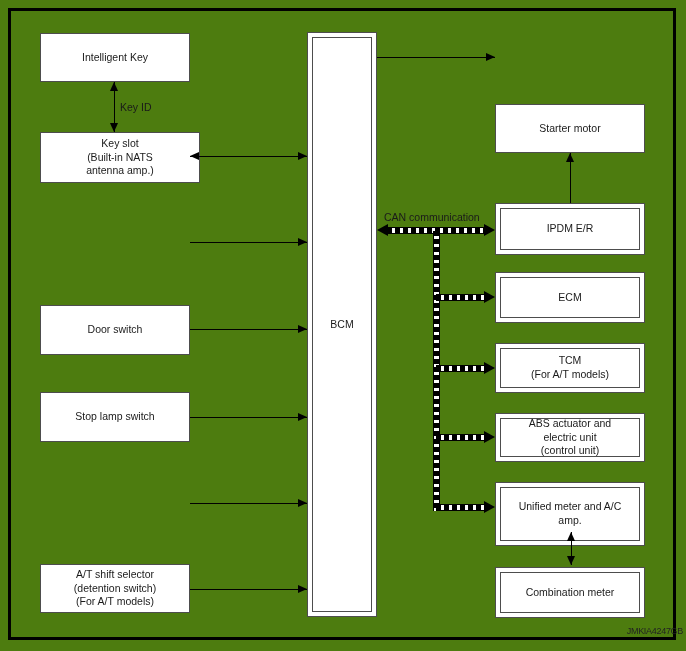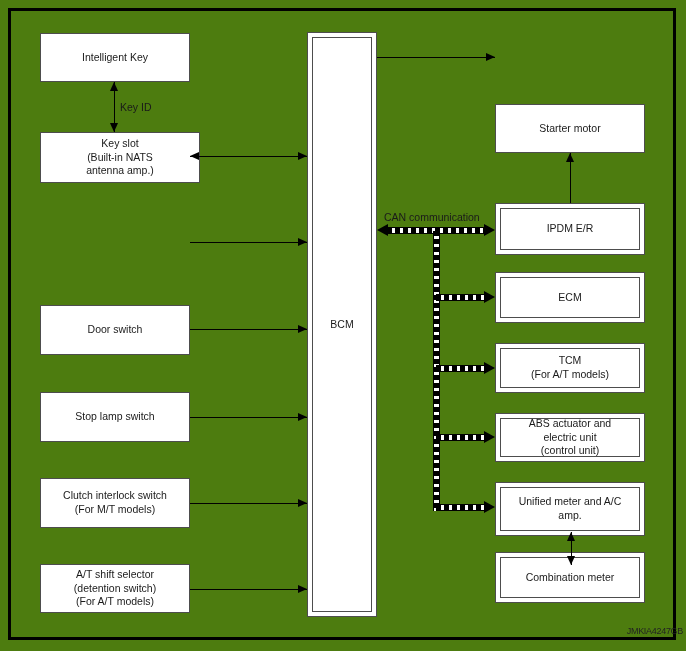--- a/index.html
+++ b/index.html
@@ -53,38 +53,36 @@
   #b-l6 { left:40px; top:564px; width:150px; height:49px; }
   
   #b-bcm { left:307px; top:32px; width:70px; height:585px; }
   
   #b-r0 { left:495px; top:33px;  width:150px; height:50px; }
   #b-r1 { left:495px; top:104px; width:150px; height:49px; }
   #b-r2 { left:495px; top:203px; width:150px; height:52px; }
   #b-r3 { left:495px; top:272px; width:150px; height:51px; }
   #b-r4 { left:495px; top:343px; width:150px; height:50px; }
   #b-r5 { left:495px; top:413px; width:150px; height:49px; }
-  #b-r6 { left:495px; top:482px; width:150px; height:54px; }
-  #b-r7 { left:495px; top:552px; width:150px; height:51px;padding-left:32px; }
+  #b-r6 { left:495px; top:482px; width:150px; height:64px; }
+  #b-r7 { left:495px; top:567px; width:150px; height:51px;padding-left:32px; }
 </style>
 </head>
 <body>
 
 <div class="stage">
 
   <div class="frame"></div>
 
   <div class="box" id="b-l0">Intelligent Key</div>
   <div class="box" id="b-l1">Key slot
 (Built-in NATS
 antenna amp.)</div>
   <div class="box" id="b-l3">Door switch</div>
   <div class="box" id="b-l4">Stop lamp switch</div>
-  <div class="box" id="b-l5">Clutch interlock switch
-(For M/T models)</div>
   <div class="box" id="b-l6">A/T shift selector
 (detention switch)
 (For A/T models)</div>
 
   <div class="box" id="b-bcm">
     <div class="inner">
       <span>BCM</span>
     </div>
   </div>
 

